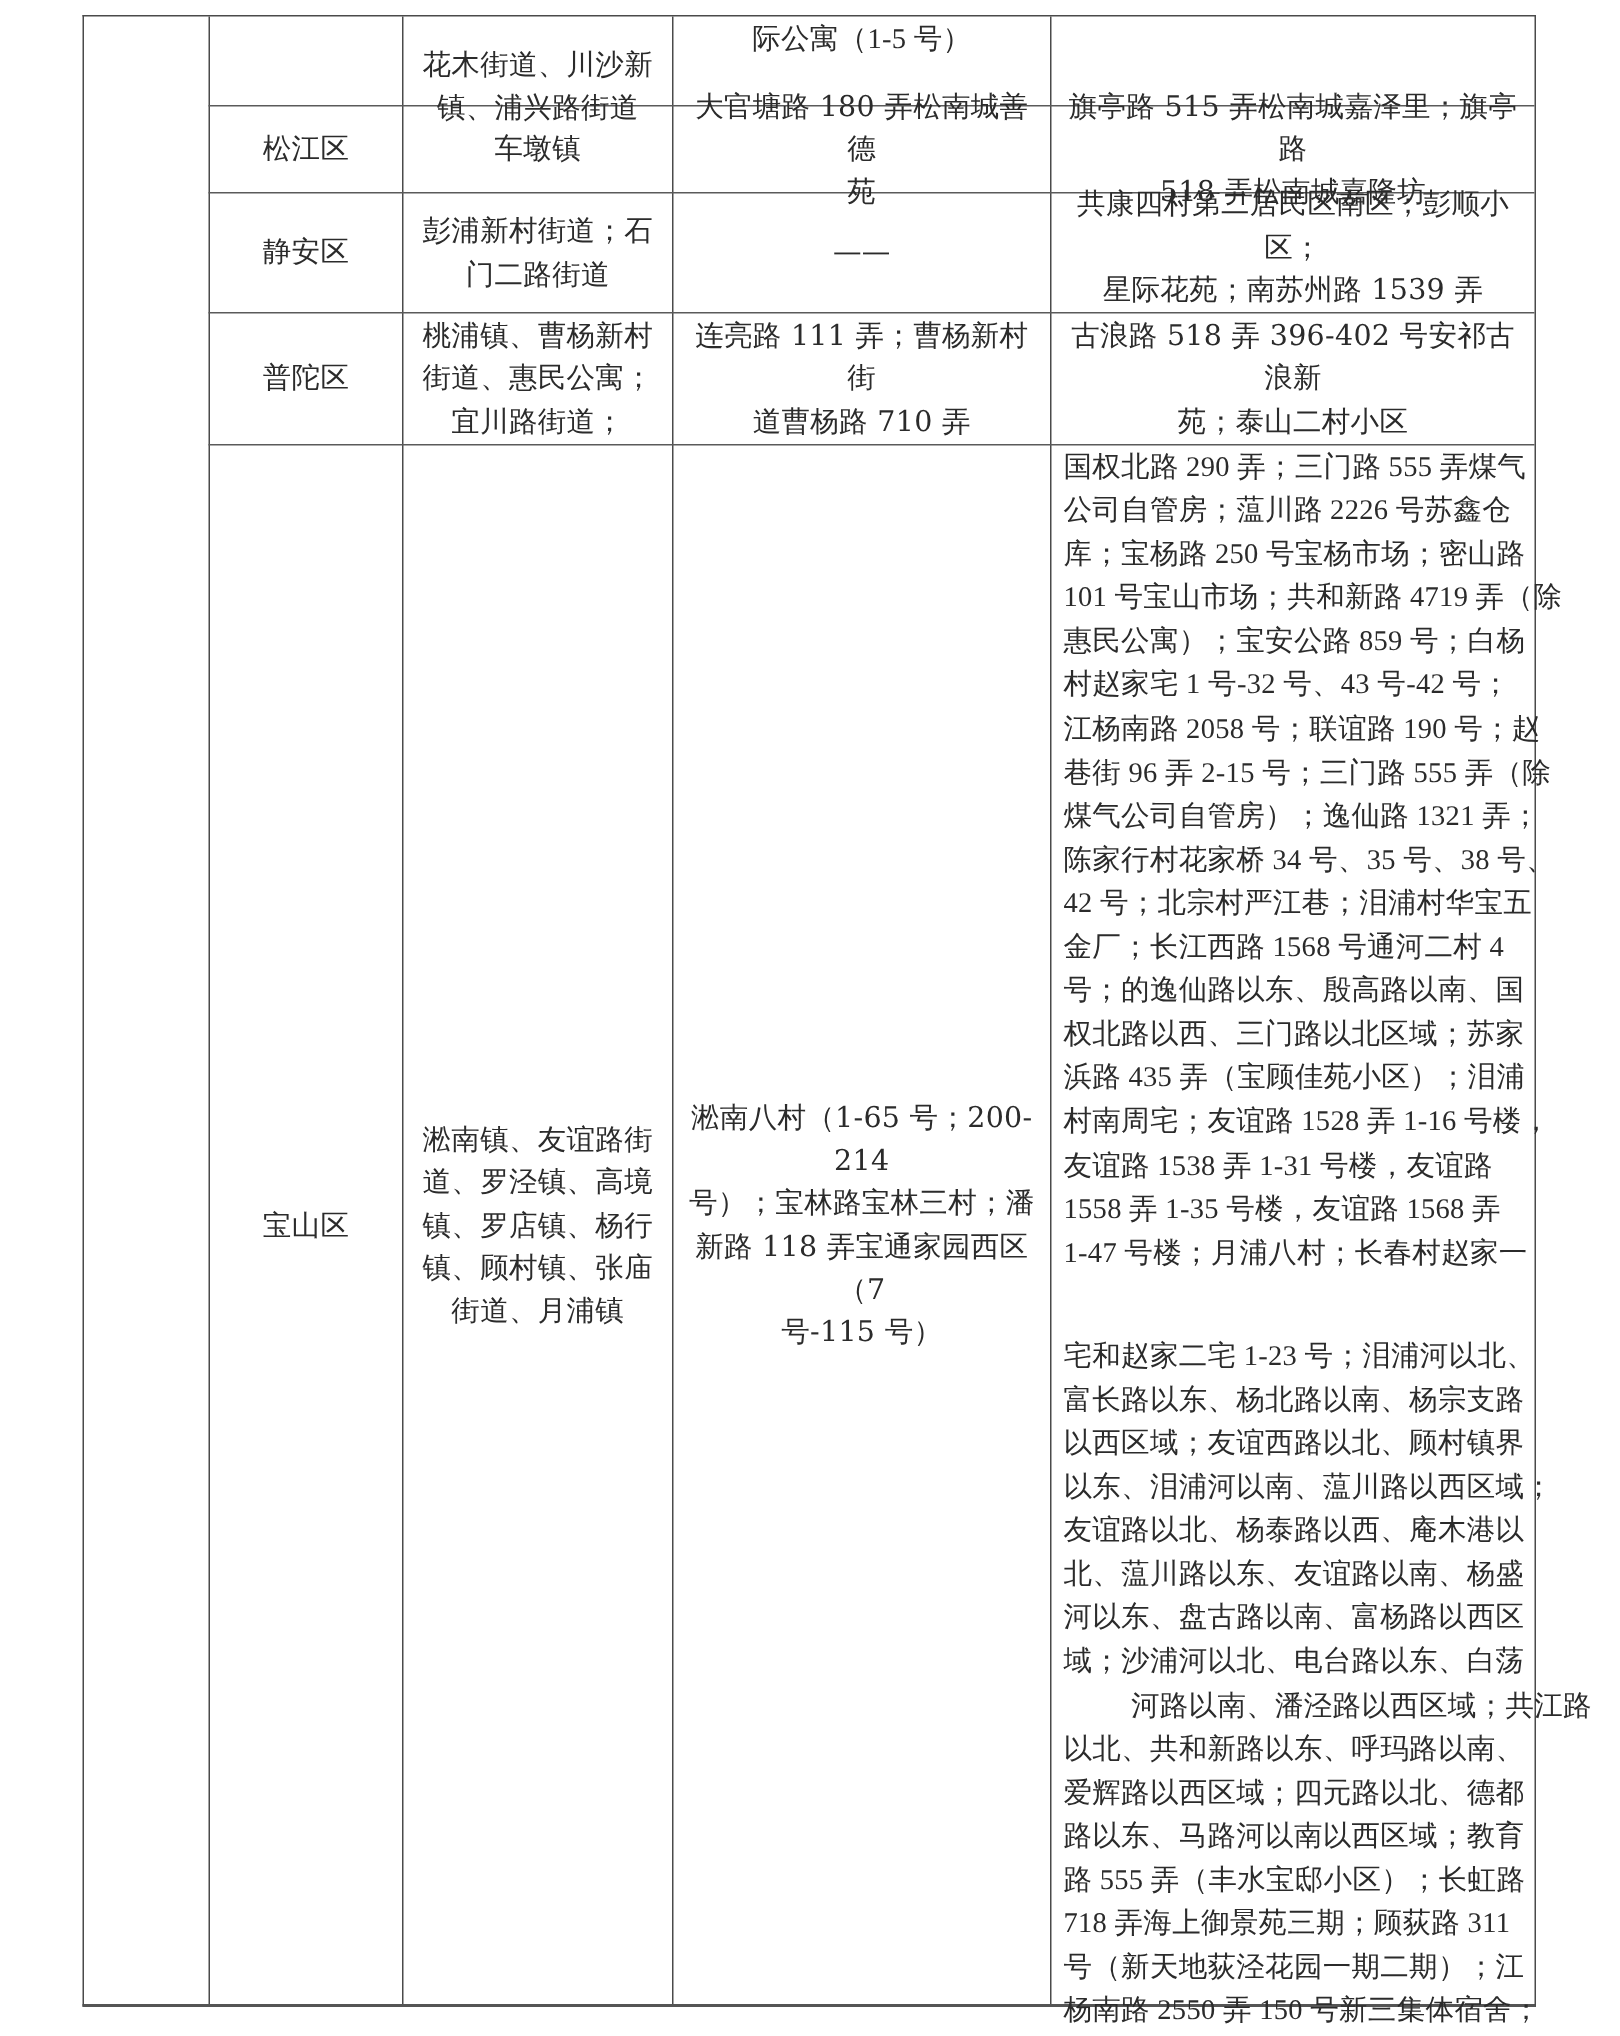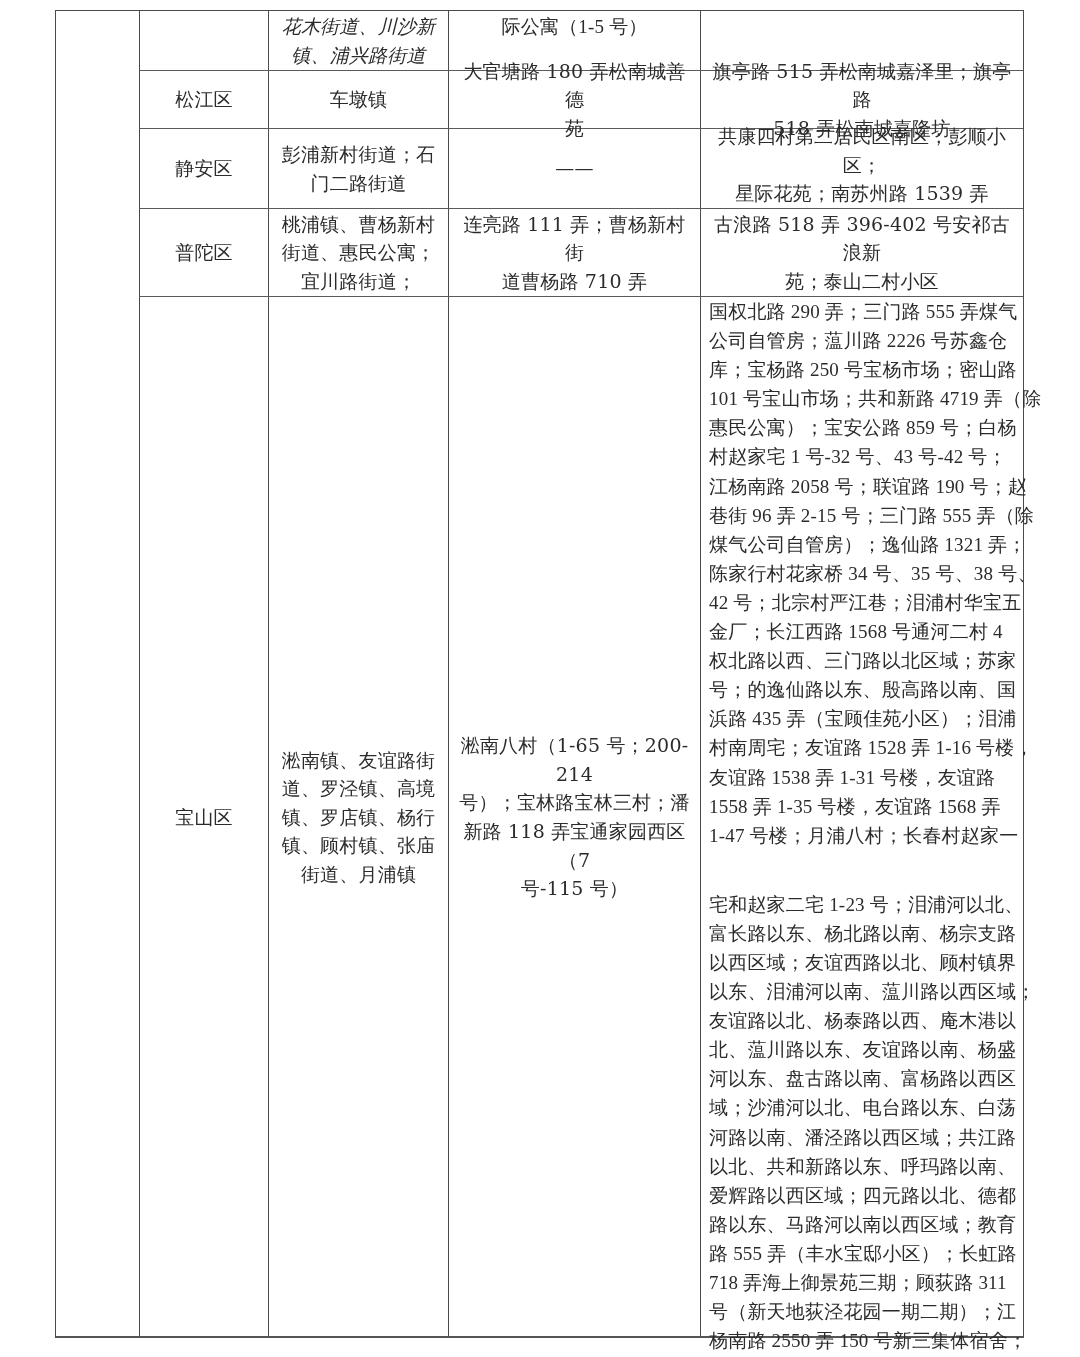--- a/index.html
+++ b/index.html
@@ -70,21 +70,21 @@
   <div class="vline" style="left:644px;"></div>
 
   <div class="hline" style="left:83px; right:0; top:59px;"></div>
   <div class="hline" style="left:83px; right:0; top:117px;"></div>
   <div class="hline" style="left:83px; right:0; top:197px;"></div>
   <div class="hline" style="left:83px; right:0; top:285px;"></div>
 
   <div class="cell" style="left:84px; width:128px; top:0; height:59px;">
     <span></span>
   </div>
-  <div class="cell" style="left:213px; width:179px; top:0; height:59px;font-style:italic;">
+  <div class="cell" style="left:213px; width:179px; top:17px; height:59px;">
     <div style="width:100%">
       <span>花木街道、川沙新</span>
       <span>镇、浦兴路街道</span>
     </div>
   </div>
   <div class="cell top" style="left:393px; width:251px; top:0; height:59px;">
     <span>际公寓（1-5 号）</span>
   </div>
   <div class="cell" style="left:645px; width:322px; top:0; height:59px;">
     <span></span>
@@ -178,36 +178,36 @@
         <span style="display: block; white-space: nowrap;">库；宝杨路 250 号宝杨市场；密山路</span>
         <span style="display: block; white-space: nowrap;">101 号宝山市场；共和新路 4719 弄（除</span>
         <span style="display: block; white-space: nowrap;">惠民公寓）；宝安公路 859 号；白杨</span>
         <span style="display: block; white-space: nowrap;">村赵家宅 1 号-32 号、43 号-42 号；</span>
         <span style="display: block; white-space: nowrap;">江杨南路 2058 号；联谊路 190 号；赵</span>
         <span style="display: block; white-space: nowrap;">巷街 96 弄 2-15 号；三门路 555 弄（除</span>
         <span style="display: block; white-space: nowrap;">煤气公司自管房）；逸仙路 1321 弄；</span>
         <span style="display: block; white-space: nowrap;">陈家行村花家桥 34 号、35 号、38 号、</span>
         <span style="display: block; white-space: nowrap;">42 号；北宗村严江巷；泪浦村华宝五</span>
         <span style="display: block; white-space: nowrap;">金厂；长江西路 1568 号通河二村 4</span>
+        <span style="display: block; white-space: nowrap;">号；的逸仙路以东、殷高路以南、国</span>
         <span style="display: block; white-space: nowrap;">权北路以西、三门路以北区域；苏家</span>
-        <span style="display: block; white-space: nowrap;">号；的逸仙路以东、殷高路以南、国</span>
         <span style="display: block; white-space: nowrap;">浜路 435 弄（宝顾佳苑小区）；泪浦</span>
         <span style="display: block; white-space: nowrap;">村南周宅；友谊路 1528 弄 1-16 号楼，</span>
         <span style="display: block; white-space: nowrap;">友谊路 1538 弄 1-31 号楼，友谊路</span>
         <span style="display: block; white-space: nowrap;">1558 弄 1-35 号楼，友谊路 1568 弄</span>
         <span style="display: block; white-space: nowrap;">1-47 号楼；月浦八村；长春村赵家一</span>
         <span style="display: block; white-space: nowrap; margin-top: 40px;">宅和赵家二宅 1-23 号；泪浦河以北、</span>
         <span style="display: block; white-space: nowrap;">富长路以东、杨北路以南、杨宗支路</span>
         <span style="display: block; white-space: nowrap; text-align: center;">以西区域；友谊西路以北、顾村镇界</span>
         <span style="display: block; white-space: nowrap;">以东、泪浦河以南、蕰川路以西区域；</span>
         <span style="display: block; white-space: nowrap;">友谊路以北、杨泰路以西、庵木港以</span>
         <span style="display: block; white-space: nowrap;">北、蕰川路以东、友谊路以南、杨盛</span>
         <span style="display: block; white-space: nowrap;">河以东、盘古路以南、富杨路以西区</span>
         <span style="display: block; white-space: nowrap;">域；沙浦河以北、电台路以东、白荡</span>
-        <span style="display: block; white-space: nowrap;">河路以南、潘泾路以西区域；共江路</span>
+        <span style="display: block; white-space: nowrap; margin-left: 45px;">河路以南、潘泾路以西区域；共江路</span>
         <span style="display: block; white-space: nowrap;">以北、共和新路以东、呼玛路以南、</span>
         <span style="display: block; white-space: nowrap;">爱辉路以西区域；四元路以北、德都</span>
         <span style="display: block; white-space: nowrap;">路以东、马路河以南以西区域；教育</span>
         <span style="display: block; white-space: nowrap;">路 555 弄（丰水宝邸小区）；长虹路</span>
         <span style="display: block; white-space: nowrap;">718 弄海上御景苑三期；顾荻路 311</span>
         <span style="display: block; white-space: nowrap;">号（新天地荻泾花园一期二期）；江</span>
         <span style="display: block; white-space: nowrap;">杨南路 2550 弄 150 号新三集体宿舍；</span>
         <span style="display: block; white-space: nowrap;">铁峰路 2001 弄 54—67 号楼、77—84</span>
       </div>
   </div>

